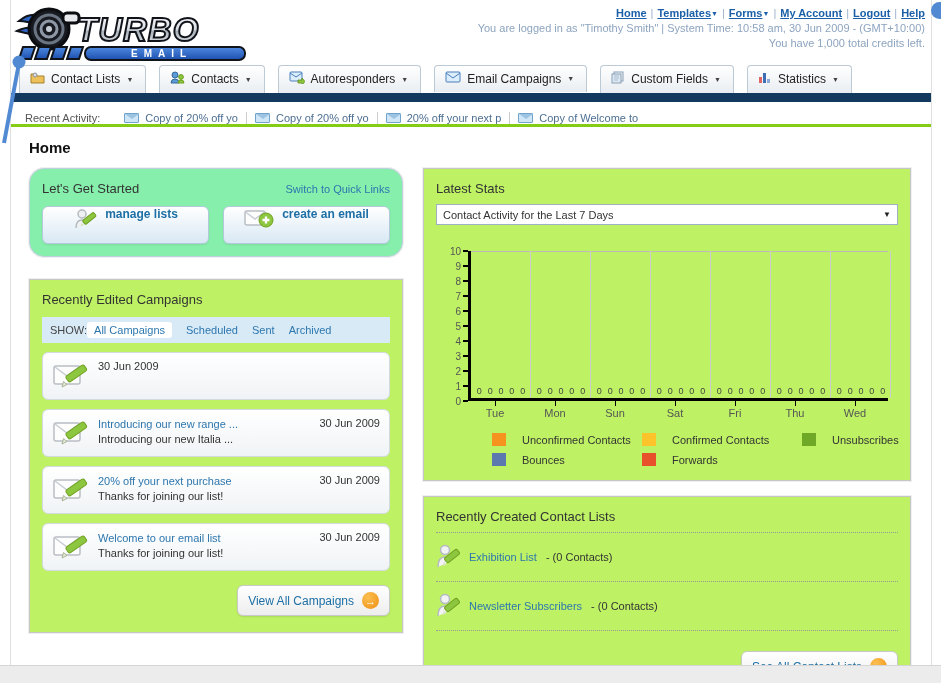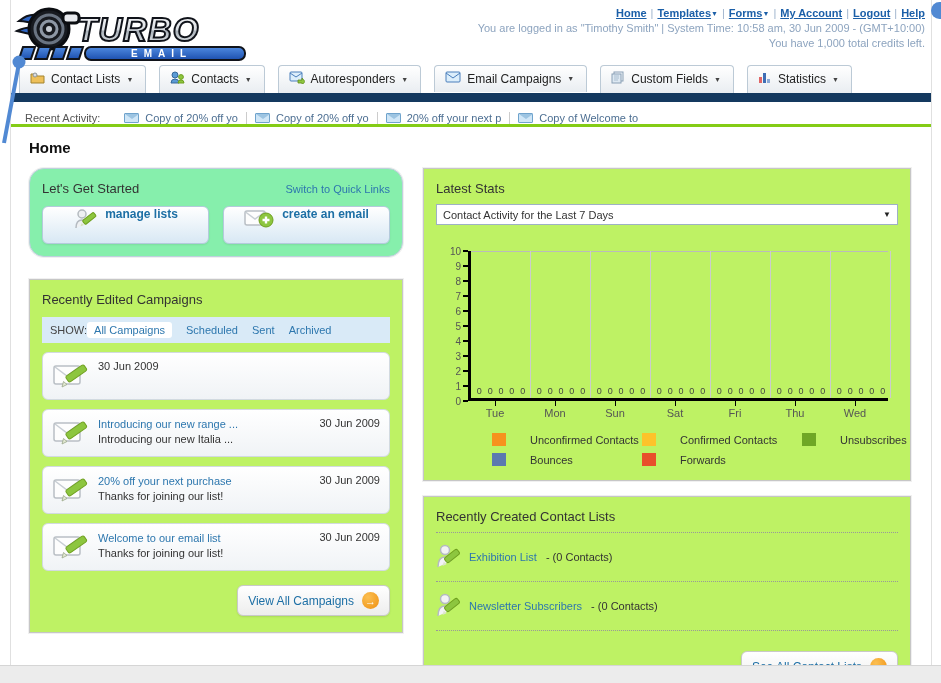--- a/index.html
+++ b/index.html
@@ -114,21 +114,21 @@
   .y-lbl { position: absolute; right: 7px; transform: translateY(-50%); font-size: 10px; color: #555; }
   .y-tick { position: absolute; right: 0; width: 5px; height: 2px; background: #000; transform: translateY(-50%); }
   .plot { position: relative; width: 420px; height: 150px; border-left: 3px solid #000; border-bottom: 3px solid #000; }
   .plot-top { position: absolute; left: 0; right: 0; top: 0; height: 1px; background: #bbb; }
   .gridline { position: absolute; top: 0; bottom: 0; width: 1px; background: #ccc; }
   .zero-row { position: absolute; bottom: 2px; display: flex; justify-content: space-evenly; font-size: 9px; color: #444; }
   .x-axis { display: flex; margin-left: 29px; width: 420px; }
   .x-cell { flex: 1; text-align: center; position: relative; padding-top: 6px; color: #555; font-size: 11px; }
   .x-cell:before { content: ""; position: absolute; top: 0; left: 50%; width: 1px; height: 5px; background: #000; }
   .legend { display: grid; grid-template-columns: 150px 160px 140px; row-gap: 7px; margin: 14px 0 2px 56px; }
-  .legend-item { display: flex; align-items: center; gap: 24px; color: #333; }
+  .legend-item { display: flex; align-items: center; gap: 16px; color: #333; }
   .swatch { width: 14px; height: 13px; display: inline-block; }
   
   .dotted { border-top: 1px dotted #999; margin: 8px 0; }
   .cl-item { display: flex; align-items: center; gap: 9px; padding: 2px 0; }
   .cl-item a { color: #2d77ae; }
   .cl-count { color: #333; }
   
   .callout-left { position: absolute; left: 0; top: 55px; pointer-events: none; }
   .dot-right { position: absolute; right: -7px; top: 2px; width: 17px; height: 17px; border-radius: 50%; background: #5189d3; }
   .footer-strip { position: absolute; left: 0; bottom: 0; width: 941px; height: 18px; background: #ececec; border-top: 1px solid #d5d5d5; }

